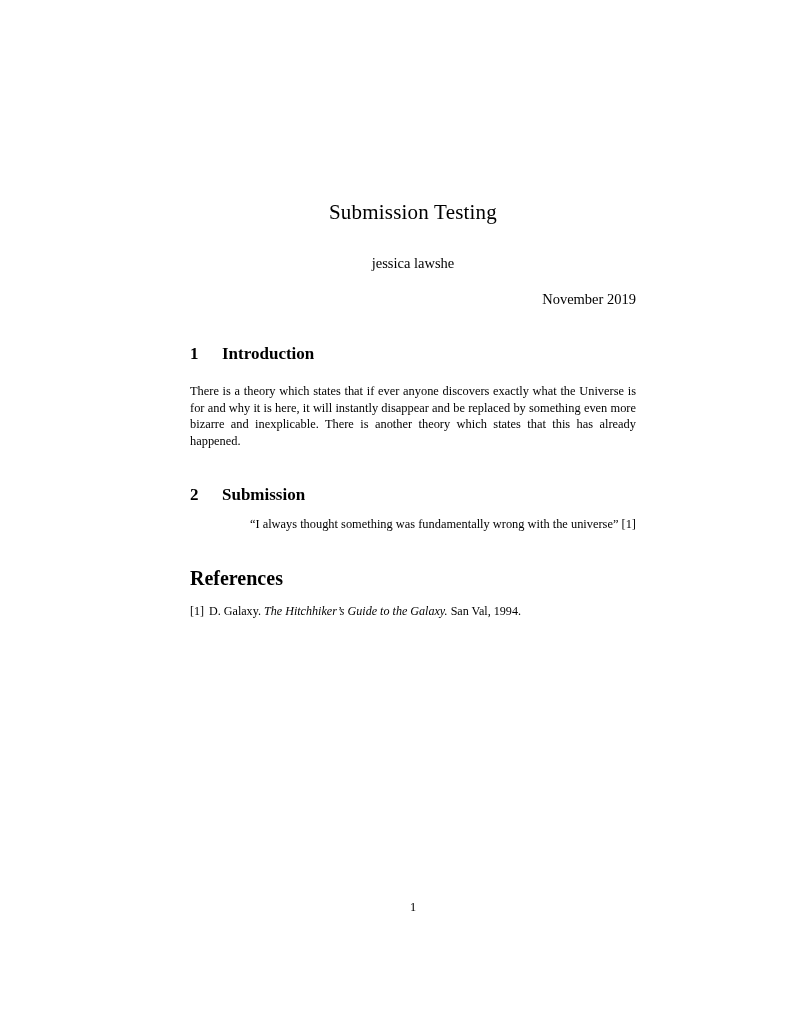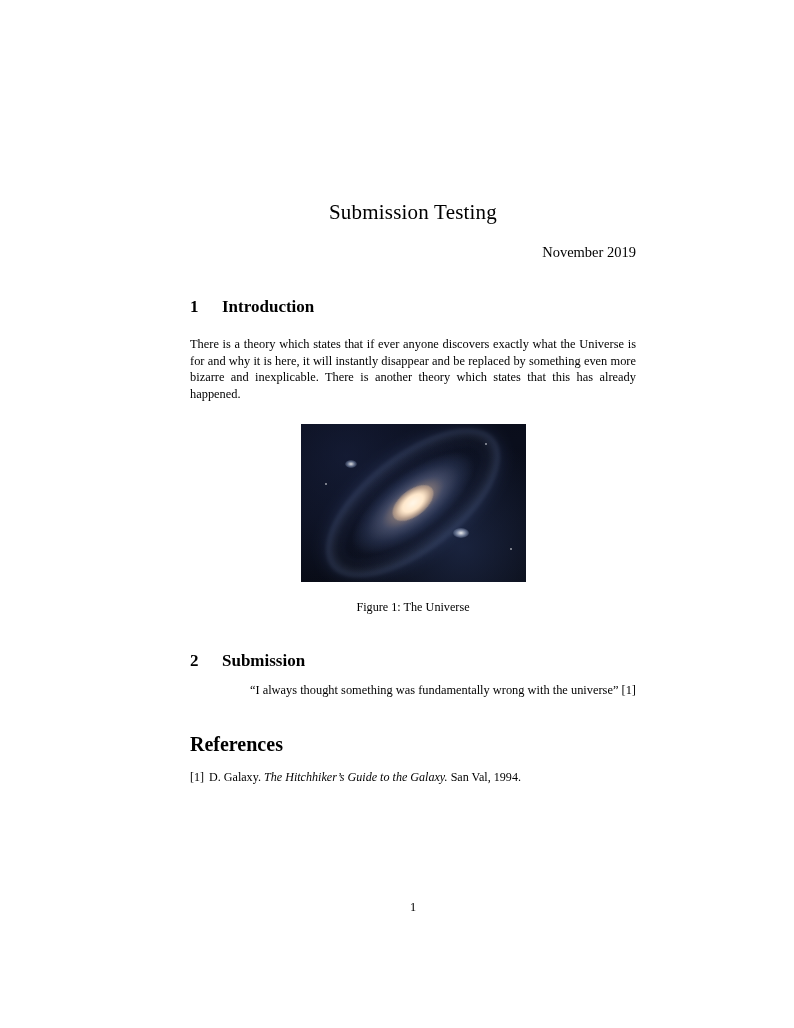--- a/index.html
+++ b/index.html
@@ -226,41 +226,29 @@
     font-size: 12.4px;
   }
 </style>
 </head>
 <body>
 
 <div class="page">
   <div class="content">
 
     <div class="doc-title">Submission Testing</div>
+    <div class="doc-author">jessica lawshe</div>
     <div class="doc-date">November 2019</div>
 
     <div class="section-head">
       <span class="section-num">1</span>
       <span class="section-title">Introduction</span>
     </div>
     <div class="para">There is a theory which states that if ever anyone discovers exactly what the Universe is for and why it is here, it will instantly disappear and be replaced by something even more bizarre and inexplicable. There is another theory which states that this has already happened.</div>
 
-    <div class="figure">
-      <div class="fig-img">
-        <div class="sky"></div>
-        <div class="stars"></div>
-        <div class="galaxy-arms"></div>
-        <div class="galaxy-disk"></div>
-        <div class="dust"></div>
-        <div class="galaxy-core"></div>
-        <div class="sat-1"></div>
-        <div class="sat-2"></div>
-      </div>
-      <div class="fig-caption">Figure 1: The Universe</div>
-    </div>
 
     <div class="section-head">
       <span class="section-num">2</span>
       <span class="section-title">Submission</span>
     </div>
     <div class="quote-para">“I always thought something was fundamentally wrong with the universe” [1]</div>
 
     <div class="refs-head">References</div>
     <div class="ref-item">
       <span class="ref-num">[1]</span>

